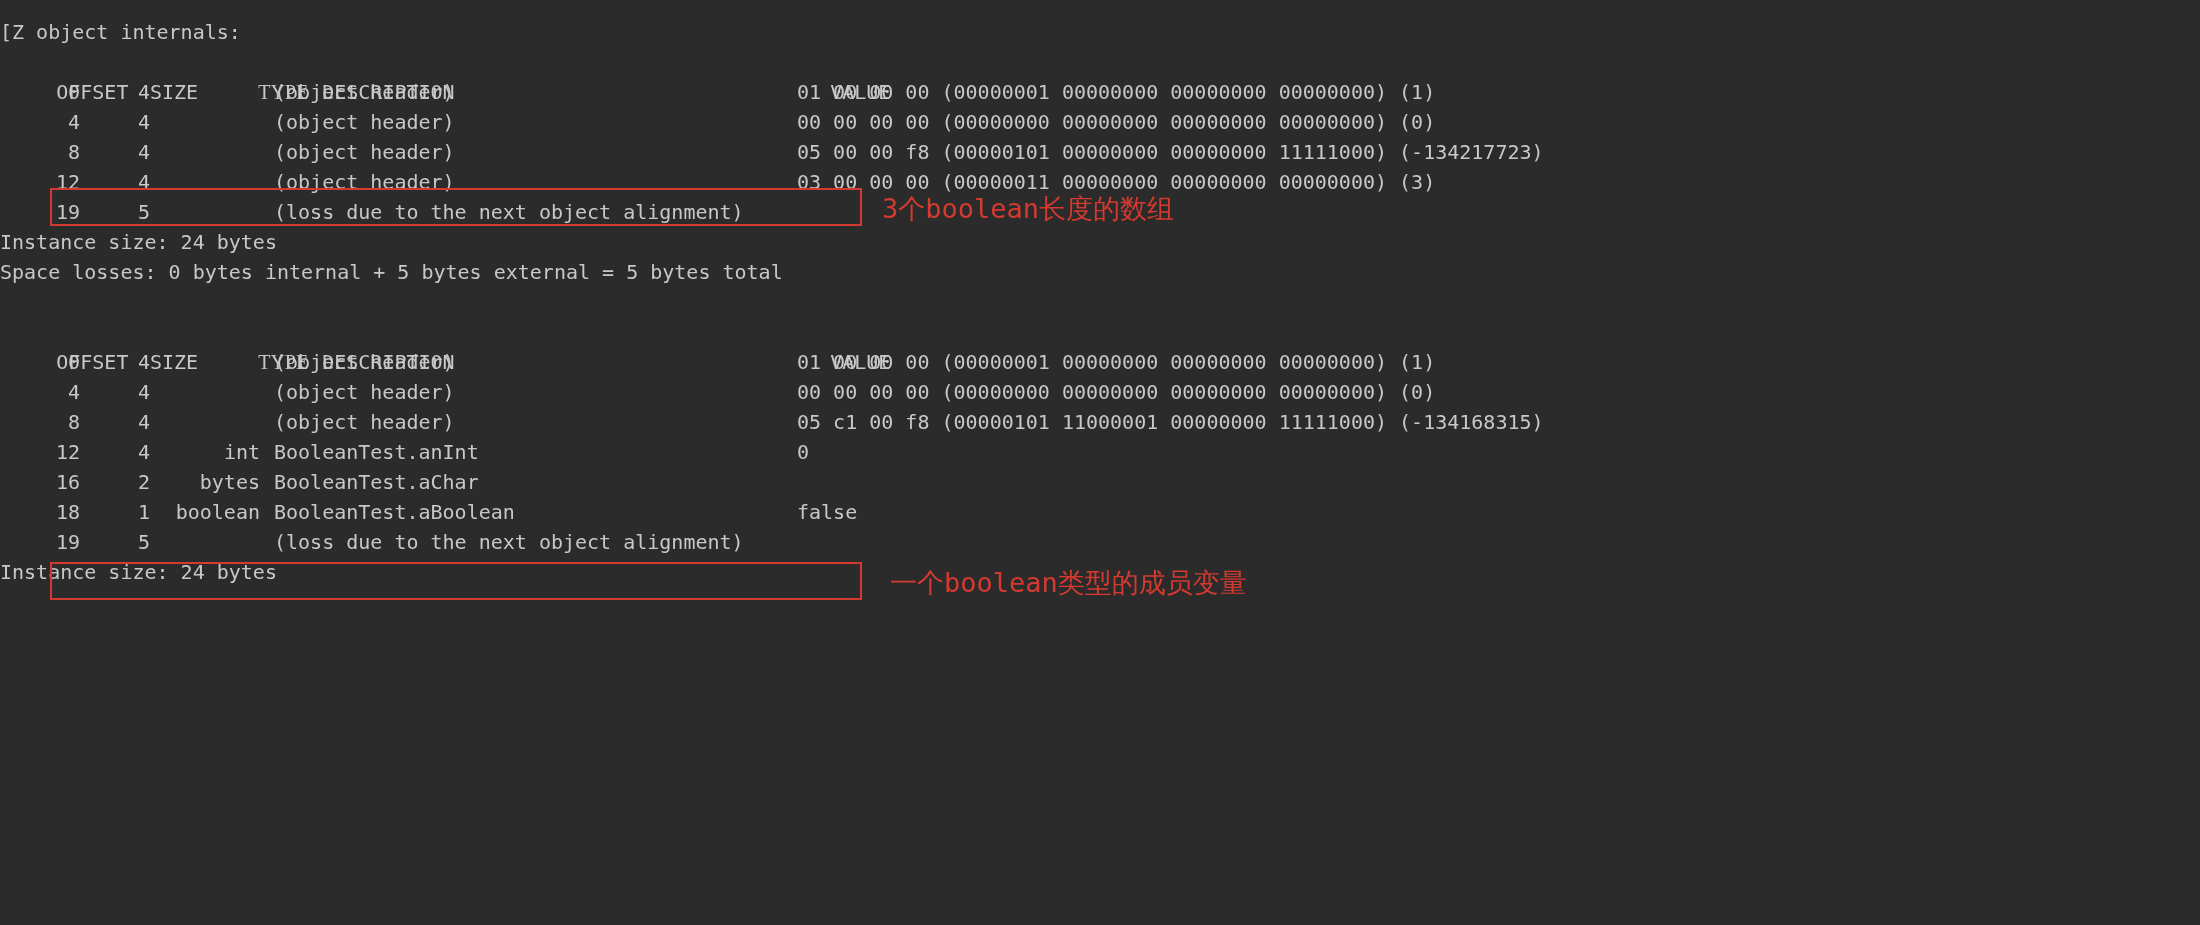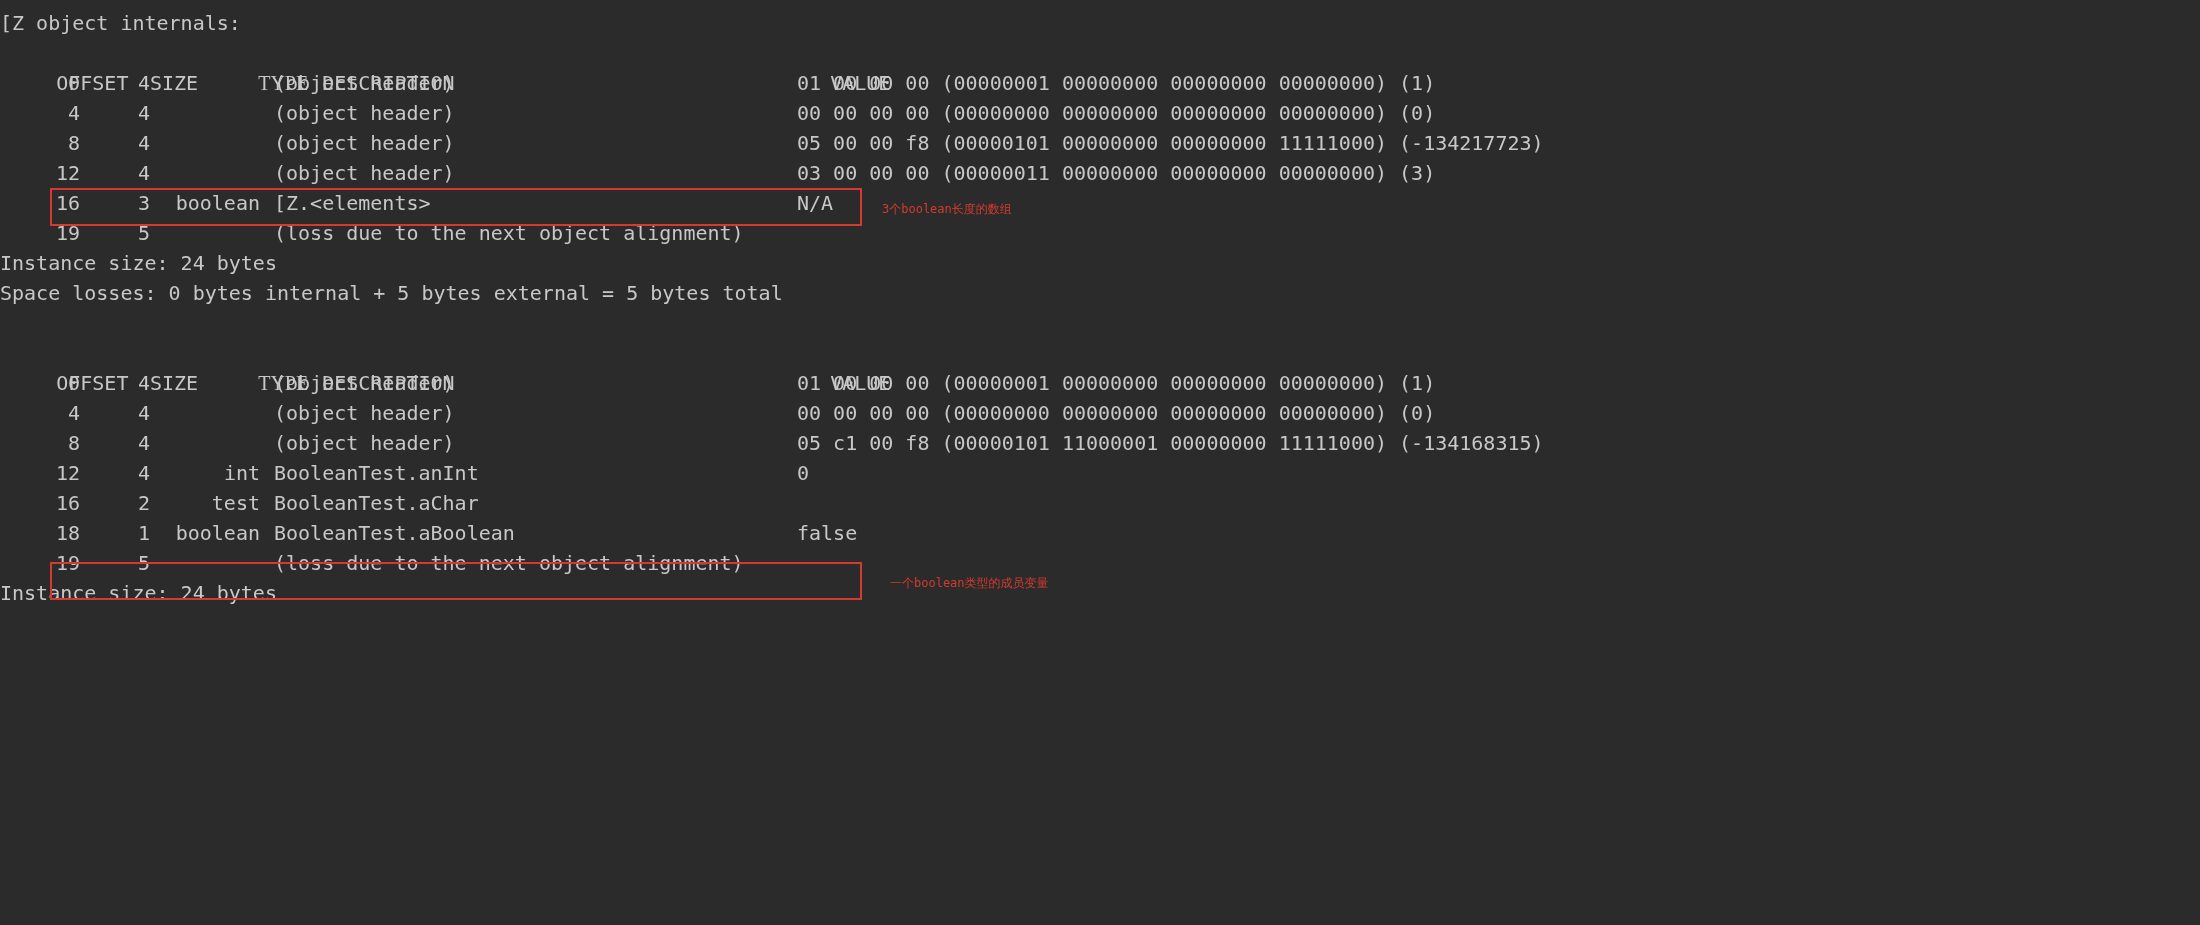--- a/index.html
+++ b/index.html
@@ -8,21 +8,21 @@
     background: #2b2b2b;
     color: #c8c8c8;
     font-family: "Consolas", "Menlo", "DejaVu Sans Mono", monospace;
     font-size: 20px;
     line-height: 30px;
     width: 2200px;
     height: 925px;
     overflow: hidden;
   }
   .term {
-    padding-top: 8px;
+    padding-top: 17px;
   }
   .row {
     white-space: pre;
     height: 30px;
     position: relative;
   }
   .col-offset { display: inline-block; width: 80px; text-align: right; }
   .col-size   { display: inline-block; width: 70px; text-align: right; }
   .col-type   { display: inline-block; width: 110px; text-align: right; }
   .col-desc   { display: inline-block; width: 508px; text-align: left; padding-left: 14px; }
@@ -34,21 +34,21 @@
   .hdr-value  { display: inline-block; text-align: left; }
   .box {
     position: absolute;
     border: 2px solid #d43a2f;
     pointer-events: none;
   }
   .ann {
     position: absolute;
     color: #d43a2f;
     font-family: "Consolas", "SimSun", "Microsoft YaHei", monospace;
-    font-size: 12px;
+    font-size: 27px;
   }
   .cursor {
     display: inline-block;
     width: 2px;
     height: 24px;
     background: #c8c8c8;
     vertical-align: middle;
     margin-left: 0px;
   }
 </style>
@@ -61,40 +61,39 @@
 
   <div class="row">
     <span class="hdr-offset">OFFSET</span><span class="hdr-size">SIZE</span><span class="hdr-type">TYPE</span><span class="hdr-desc">DESCRIPTION</span><span class="hdr-value">VALUE</span>
   </div>
 
   <div id="s1rows">
       <div class="row"><span class="col-offset">0</span><span class="col-size">4</span><span class="col-type"></span><span class="col-desc">(object header)</span><span class="col-value">01 00 00 00 (00000001 00000000 00000000 00000000) (1)</span></div>
       <div class="row"><span class="col-offset">4</span><span class="col-size">4</span><span class="col-type"></span><span class="col-desc">(object header)</span><span class="col-value">00 00 00 00 (00000000 00000000 00000000 00000000) (0)</span></div>
       <div class="row"><span class="col-offset">8</span><span class="col-size">4</span><span class="col-type"></span><span class="col-desc">(object header)</span><span class="col-value">05 00 00 f8 (00000101 00000000 00000000 11111000) (-134217723)</span></div>
       <div class="row"><span class="col-offset">12</span><span class="col-size">4</span><span class="col-type"></span><span class="col-desc">(object header)</span><span class="col-value">03 00 00 00 (00000011 00000000 00000000 00000000) (3)</span></div>
-      <div class="row"><span class="col-offset">16</span><span class="col-size">3</span><span class="col-type">boolean</span><span class="col-desc">[Z.&lt;elements&gt;</span><span class="col-value">N/A</span></div>
       <div class="row"><span class="col-offset">19</span><span class="col-size">5</span><span class="col-type"></span><span class="col-desc">(loss due to the next object alignment)</span><span class="col-value"></span></div>
     </div>
 
   <div class="row">Instance size: 24 bytes</div>
   <div class="row">Space losses: 0 bytes internal + 5 bytes external = 5 bytes total</div>
 
   <div class="row">&nbsp;</div>
 
 
   <div class="row">
     <span class="hdr-offset">OFFSET</span><span class="hdr-size">SIZE</span><span class="hdr-type">TYPE</span><span class="hdr-desc">DESCRIPTION</span><span class="hdr-value">VALUE</span>
   </div>
 
   <div id="s2rows">
       <div class="row"><span class="col-offset">0</span><span class="col-size">4</span><span class="col-type"></span><span class="col-desc">(object header)</span><span class="col-value">01 00 00 00 (00000001 00000000 00000000 00000000) (1)</span></div>
       <div class="row"><span class="col-offset">4</span><span class="col-size">4</span><span class="col-type"></span><span class="col-desc">(object header)</span><span class="col-value">00 00 00 00 (00000000 00000000 00000000 00000000) (0)</span></div>
       <div class="row"><span class="col-offset">8</span><span class="col-size">4</span><span class="col-type"></span><span class="col-desc">(object header)</span><span class="col-value">05 c1 00 f8 (00000101 11000001 00000000 11111000) (-134168315)</span></div>
       <div class="row"><span class="col-offset">12</span><span class="col-size">4</span><span class="col-type">int</span><span class="col-desc">BooleanTest.anInt</span><span class="col-value">0</span></div>
-      <div class="row"><span class="col-offset">16</span><span class="col-size">2</span><span class="col-type">test</span><span class="col-desc">BooleanTest.aChar</span><span class="col-value"></span></div>
+      <div class="row"><span class="col-offset">16</span><span class="col-size">2</span><span class="col-type">bytes</span><span class="col-desc">BooleanTest.aChar</span><span class="col-value"></span></div>
       <div class="row"><span class="col-offset">18</span><span class="col-size">1</span><span class="col-type">boolean</span><span class="col-desc">BooleanTest.aBoolean</span><span class="col-value">false</span></div>
       <div class="row"><span class="col-offset">19</span><span class="col-size">5</span><span class="col-type"></span><span class="col-desc">(loss due to the next object alignment)</span><span class="col-value"></span></div>
     </div>
 
   <div class="row">Instance size: 24 bytes</div>
 
 </div>
 
 <div class="box" style="left:50px; top:188px; width:808px; height:34px;"></div>
 <div class="ann" style="left:882px; top:194px;">3个boolean长度的数组</div>

